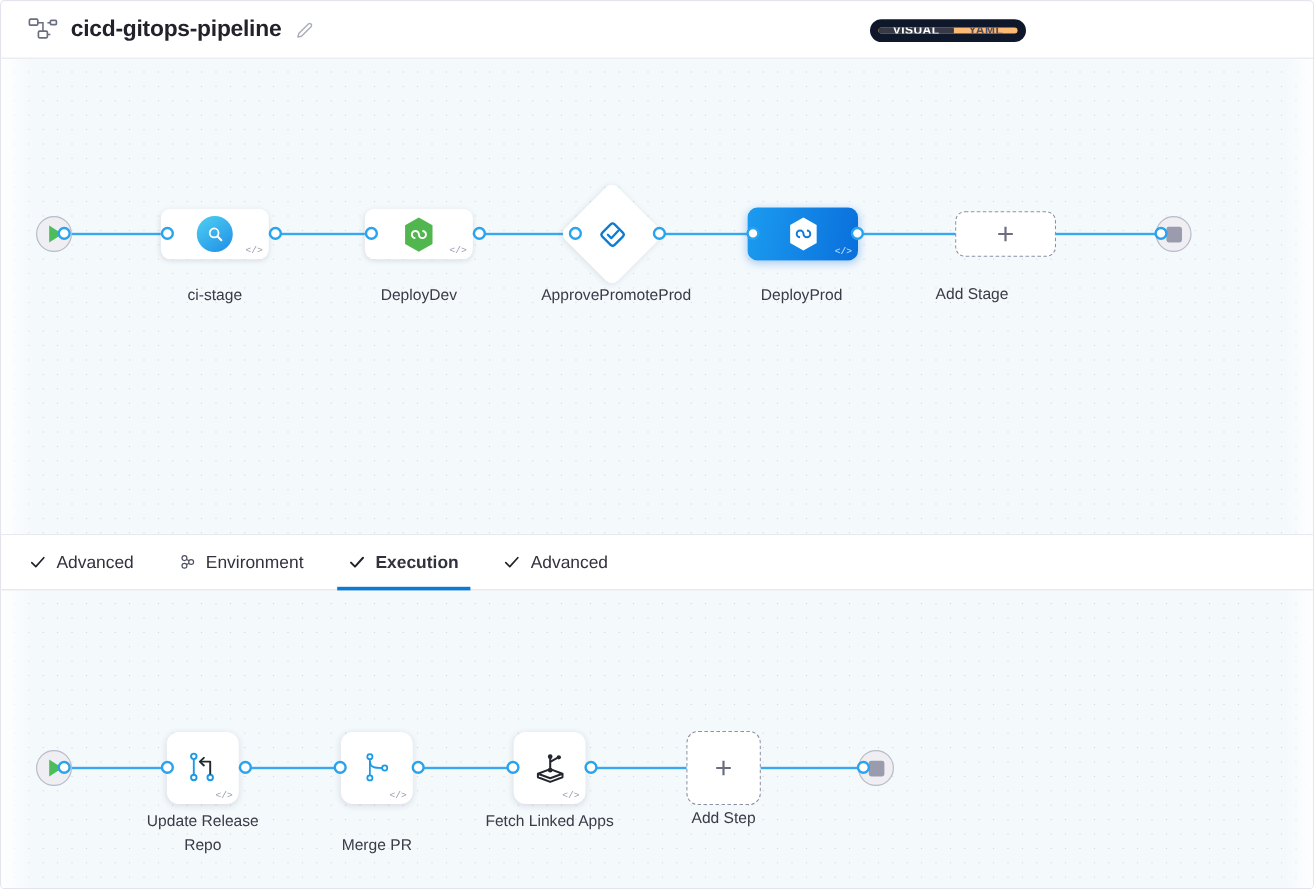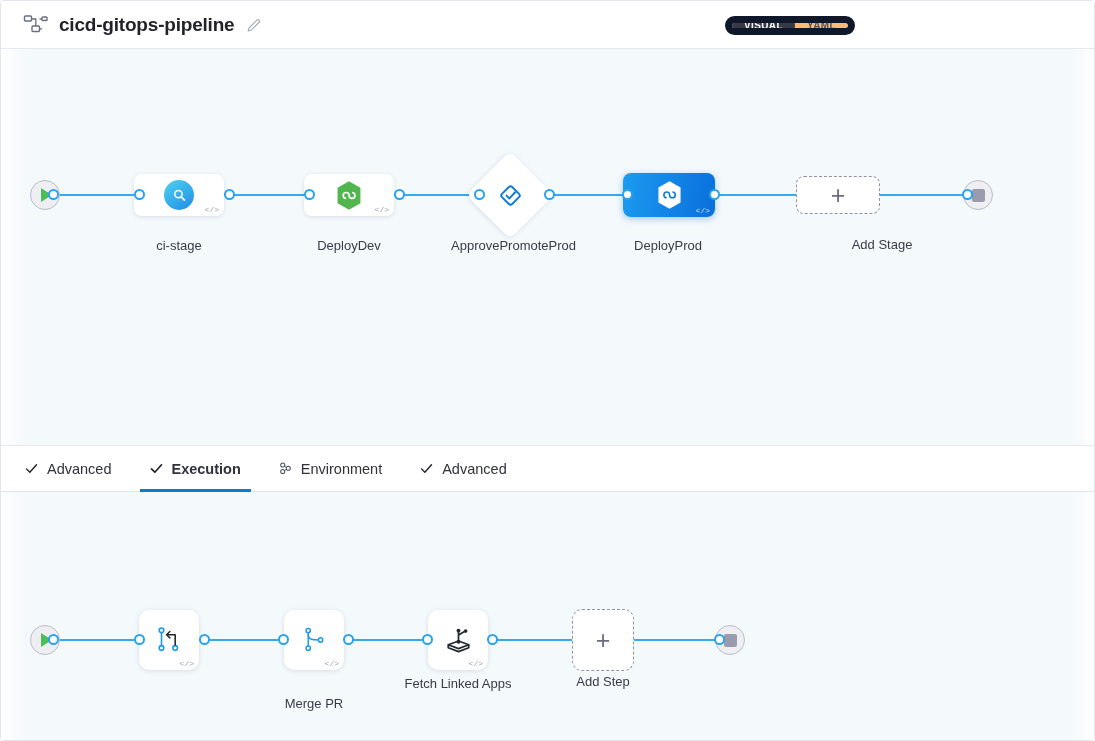--- a/index.html
+++ b/index.html
@@ -288,57 +288,57 @@
     </div>
     <div class="dot" style="left:621px; top:140px;"></div>
     <div class="dot" style="left:708px; top:140px;"></div>
     <div class="node-label" style="left:608px; top:187px;">DeployProd</div>
 
     <div class="node" style="left:795px; top:127px;">
       <div class="node-dashed">
         <span class="plus">+</span>
       </div>
     </div>
-    <div class="node-label" style="left:822px; top:186px;">Add Stage</div>
+    <div class="node-label" style="left:750px; top:186px;">Add Stage</div>
 
     <div class="term" style="left:962px; top:131px;">
       <div class="stop-sq"></div>
     </div>
     <div class="dot" style="left:961px; top:140px;"></div>
 
     <div class="fade-l"></div>
     <div class="fade-r"></div>
   </div>
 
   <div class="tabs">
 
     <div class="tab">
       <svg class="chk" viewBox="0 0 14 14">
         <path d="M1.6 7.4 L5.2 11 L12.4 3" fill="none" stroke="#22222a" stroke-width="1.5" stroke-linecap="round" stroke-linejoin="round"></path>
       </svg>
       <span>Advanced</span>
-    </div>
-
-    <div class="tab active">
-      <svg class="chk" viewBox="0 0 14 14">
-        <path d="M1.6 7.4 L5.2 11 L12.4 3" fill="none" stroke="#22222a" stroke-width="1.8" stroke-linecap="round" stroke-linejoin="round"></path>
-      </svg>
-      <span>Execution</span>
     </div>
 
     <div class="tab">
       <svg class="chk" viewBox="0 0 14 14">
         <circle cx="4" cy="3.3" r="2.2" fill="none" stroke="#4f5162" stroke-width="1.1"></circle>
         <circle cx="4" cy="10.2" r="2.2" fill="none" stroke="#4f5162" stroke-width="1.1"></circle>
         <circle cx="10" cy="6.8" r="2.2" fill="none" stroke="#4f5162" stroke-width="1.1"></circle>
         <path d="M6 4.6 L8.2 5.8 M6 9 L8.2 7.9" stroke="#4f5162" stroke-width="1"></path>
       </svg>
       <span>Environment</span>
     </div>
 
+    <div class="tab active">
+      <svg class="chk" viewBox="0 0 14 14">
+        <path d="M1.6 7.4 L5.2 11 L12.4 3" fill="none" stroke="#22222a" stroke-width="1.8" stroke-linecap="round" stroke-linejoin="round"></path>
+      </svg>
+      <span>Execution</span>
+    </div>
+
     <div class="tab">
       <svg class="chk" viewBox="0 0 14 14">
         <path d="M1.6 7.4 L5.2 11 L12.4 3" fill="none" stroke="#22222a" stroke-width="1.5" stroke-linecap="round" stroke-linejoin="round"></path>
       </svg>
       <span>Advanced</span>
     </div>
   </div>
 
   <div class="canvas canvas-steps">
 
@@ -363,20 +363,21 @@
             <path d="M8.5 8.8 L8.5 23.2" stroke="#1b9ae8" stroke-width="1.8"></path>
             <path d="M24 23.2 L24 11 L15 11" fill="none" stroke="#23272f" stroke-width="1.8" stroke-linejoin="round"></path>
             <path d="M18 7.4 L14.2 11 L18 14.6" fill="none" stroke="#23272f" stroke-width="1.8" stroke-linecap="round" stroke-linejoin="round"></path>
           </svg>
         </div>
         <span class="code-badge">&lt;/&gt;</span>
       </div>
     </div>
     <div class="dot" style="left:133px; top:142px;"></div>
     <div class="dot" style="left:198px; top:142px;"></div>
+    <div class="node-label" style="left:109px; top:182px;">Update Release Repo</div>
 
     <div class="node" style="left:283px; top:118px;">
       <div class="node-sq">
         <div style="position:absolute;left:0;top:0;right:0;bottom:0;display:flex;align-items:center;justify-content:center;">
           <svg viewBox="0 0 34 34" width="28" height="28">
             <circle cx="10" cy="5.5" r="2.6" fill="none" stroke="#1b9ae8" stroke-width="1.8"></circle>
             <circle cx="10" cy="27" r="2.6" fill="none" stroke="#1b9ae8" stroke-width="1.8"></circle>
             <circle cx="25" cy="17" r="2.6" fill="none" stroke="#1b9ae8" stroke-width="1.8"></circle>
             <path d="M10 8.1 L10 24.4" stroke="#1b9ae8" stroke-width="1.8"></path>
             <path d="M10 10 C10 17 16 17 22.4 17" fill="none" stroke="#1b9ae8" stroke-width="1.8"></path>

